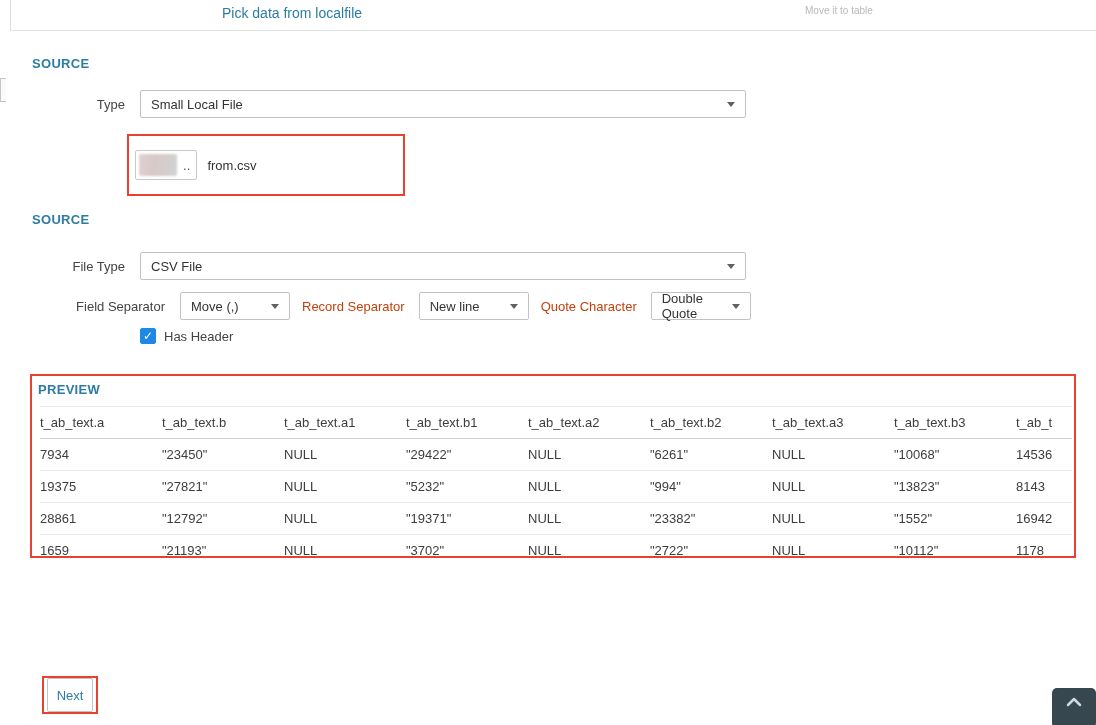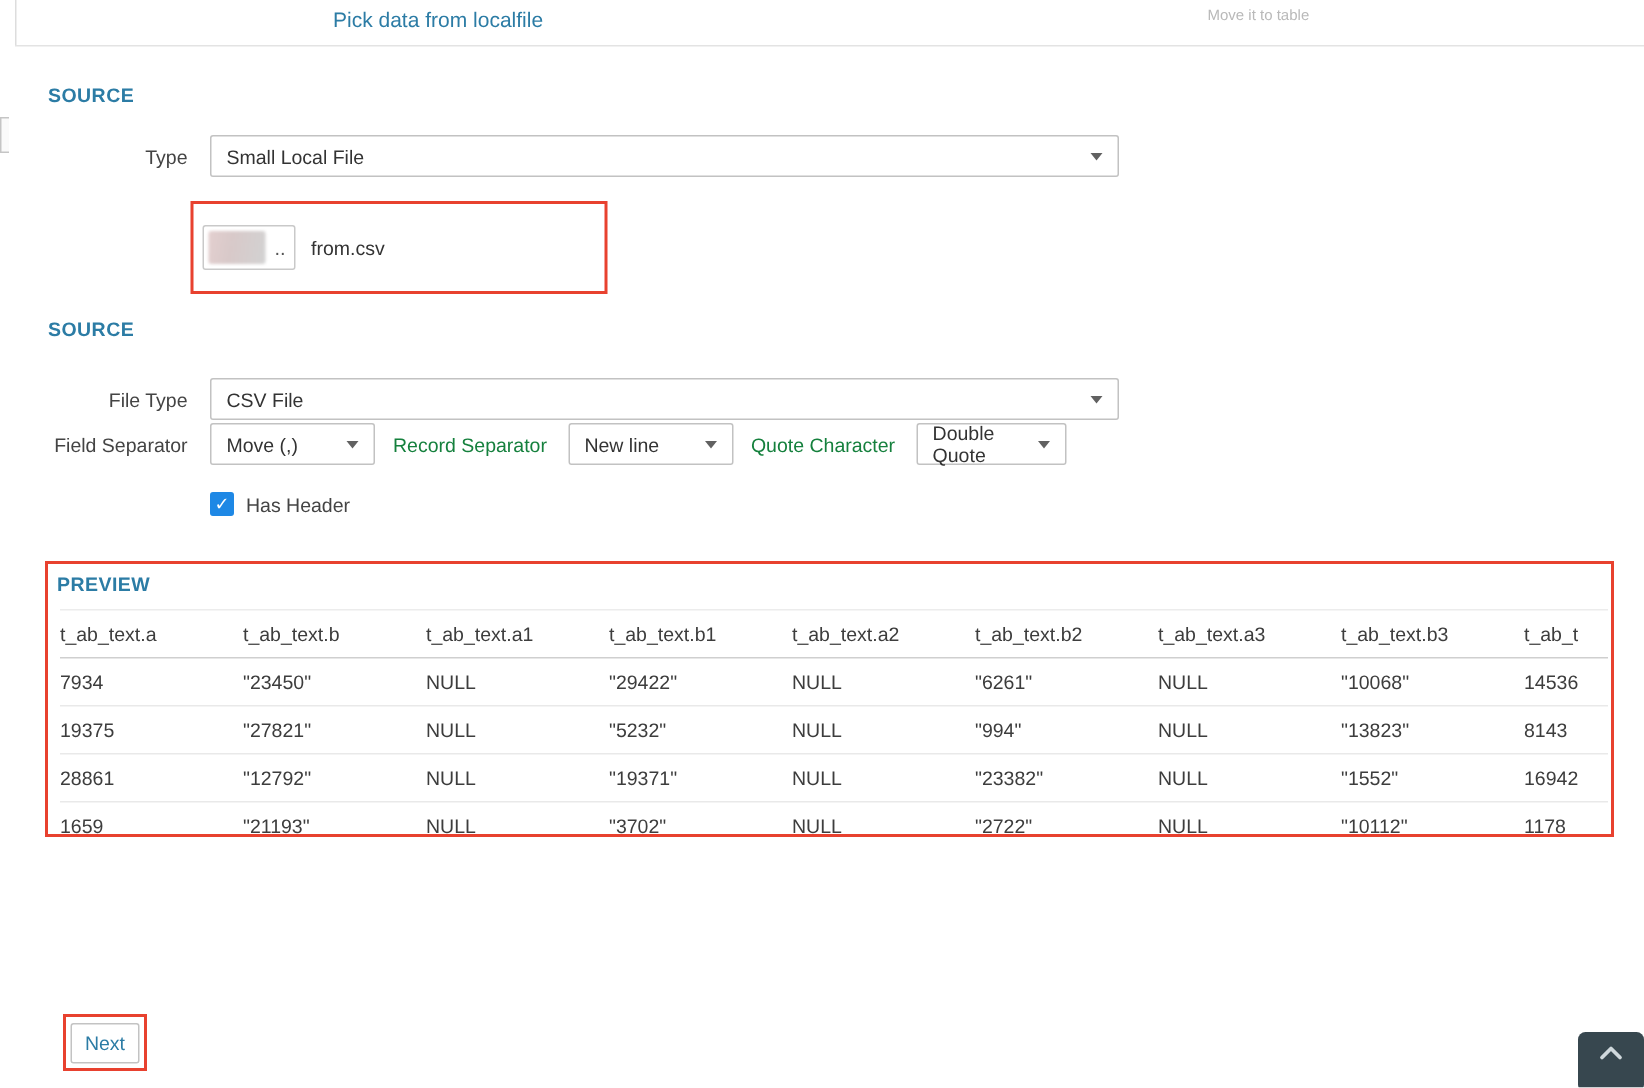--- a/index.html
+++ b/index.html
@@ -22,30 +22,30 @@
   .left-edge-tab{position:absolute;left:0;top:78px;width:6px;height:24px;border:1px solid #c5c5c5;border-right:none;background:#fafafa;}
 
   
   .sec-heading{position:absolute;font-size:13px;font-weight:bold;color:var(--accent-blue);letter-spacing:.3px;}
   .h-source{left:32px;top:56px;}
   .h-format{left:32px;top:212px;}
 
   
   .form-row{position:absolute;left:0;display:flex;align-items:center;}
   .form-label{display:inline-block;width:125px;text-align:right;margin-right:15px;color:#444;}
-  .inline-label{margin:0 14px 0 12px;color:#15803d;}
+  .inline-label{margin:0 14px 0 12px;color:#c2410c;}
   .select{display:inline-flex;align-items:center;justify-content:space-between;height:28px;border:1px solid var(--border-gray);border-radius:2px;background:#fff;padding:0 10px;color:#333;cursor:pointer;}
   .select .caret{width:0;height:0;border-left:4px solid transparent;border-right:4px solid transparent;border-top:5px solid #616161;margin-left:12px;flex:none;}
   .select-wide{width:606px;}
   .select-sm{width:110px;}
   .select-xs{width:100px;}
 
   .row-type{top:90px;}
   .row-filetype{top:252px;}
-  .row-separators{top:282px;}
+  .row-separators{top:292px;padding-left:40px;}
 
   
   .file-row{position:absolute;left:127px;top:134px;width:278px;height:62px;border:2px solid var(--annotation-red);display:flex;align-items:center;padding:0 6px;}
   .file-button{display:inline-flex;align-items:center;height:30px;border:1px solid #c9c9c9;border-radius:2px;background:#fff;padding:2px 6px 2px 3px;cursor:pointer;}
   .file-thumb{width:38px;height:22px;border-radius:2px;background:linear-gradient(100deg,#e3cfcf 0%,#d8c9c9 40%,#d2d2d2 100%);filter:blur(1px);margin-right:6px;}
   .file-button .dots{color:#555;}
   .file-name{margin-left:10px;color:#333;}
 
   
   .checkbox-row{position:absolute;left:140px;top:328px;display:flex;align-items:center;cursor:pointer;}
@@ -59,21 +59,21 @@
   .preview-box{position:absolute;left:30px;top:374px;width:1046px;height:184px;border:2px solid var(--annotation-red);}
   .h-preview{position:absolute;left:38px;top:382px;}
   .table-wrap{position:absolute;left:40px;top:406px;width:1032px;height:154px;overflow:hidden;}
   table.preview{border-collapse:collapse;table-layout:fixed;width:1120px;}
   table.preview th,table.preview td{width:122px;text-align:left;font-weight:normal;font-size:13px;color:#3d3d3d;padding:8px 10px 8px 0;white-space:nowrap;overflow:hidden;}
   table.preview th:last-child,table.preview td:last-child{width:auto;}
   table.preview thead tr{border-top:1px solid #ececec;border-bottom:1px solid #cfcfcf;}
   table.preview tbody tr{border-bottom:1px solid #e9e9e9;}
 
   
-  .next-box{position:absolute;left:42px;top:676px;width:56px;height:38px;border:2px solid var(--annotation-red);display:flex;align-items:center;justify-content:center;}
+  .next-box{position:absolute;left:42px;top:676px;width:56px;height:38px;border:2px solid var(--annotation-red);display:flex;justify-content:center;}
   .next-btn{background:#fff;border:1px solid #c3c3c3;border-radius:2px;color:var(--accent-blue);font-size:13px;padding:5px 9px;cursor:pointer;font-family:inherit;}
 
   .scroll-top{position:absolute;left:1052px;top:688px;width:44px;height:40px;background:#37474f;border:none;border-radius:5px;display:flex;align-items:flex-start;justify-content:center;padding-top:9px;cursor:pointer;}
 </style>
 </head>
 <body>
 
 <div class="screen">
 
   <span class="step-active">Pick data from localfile</span>

